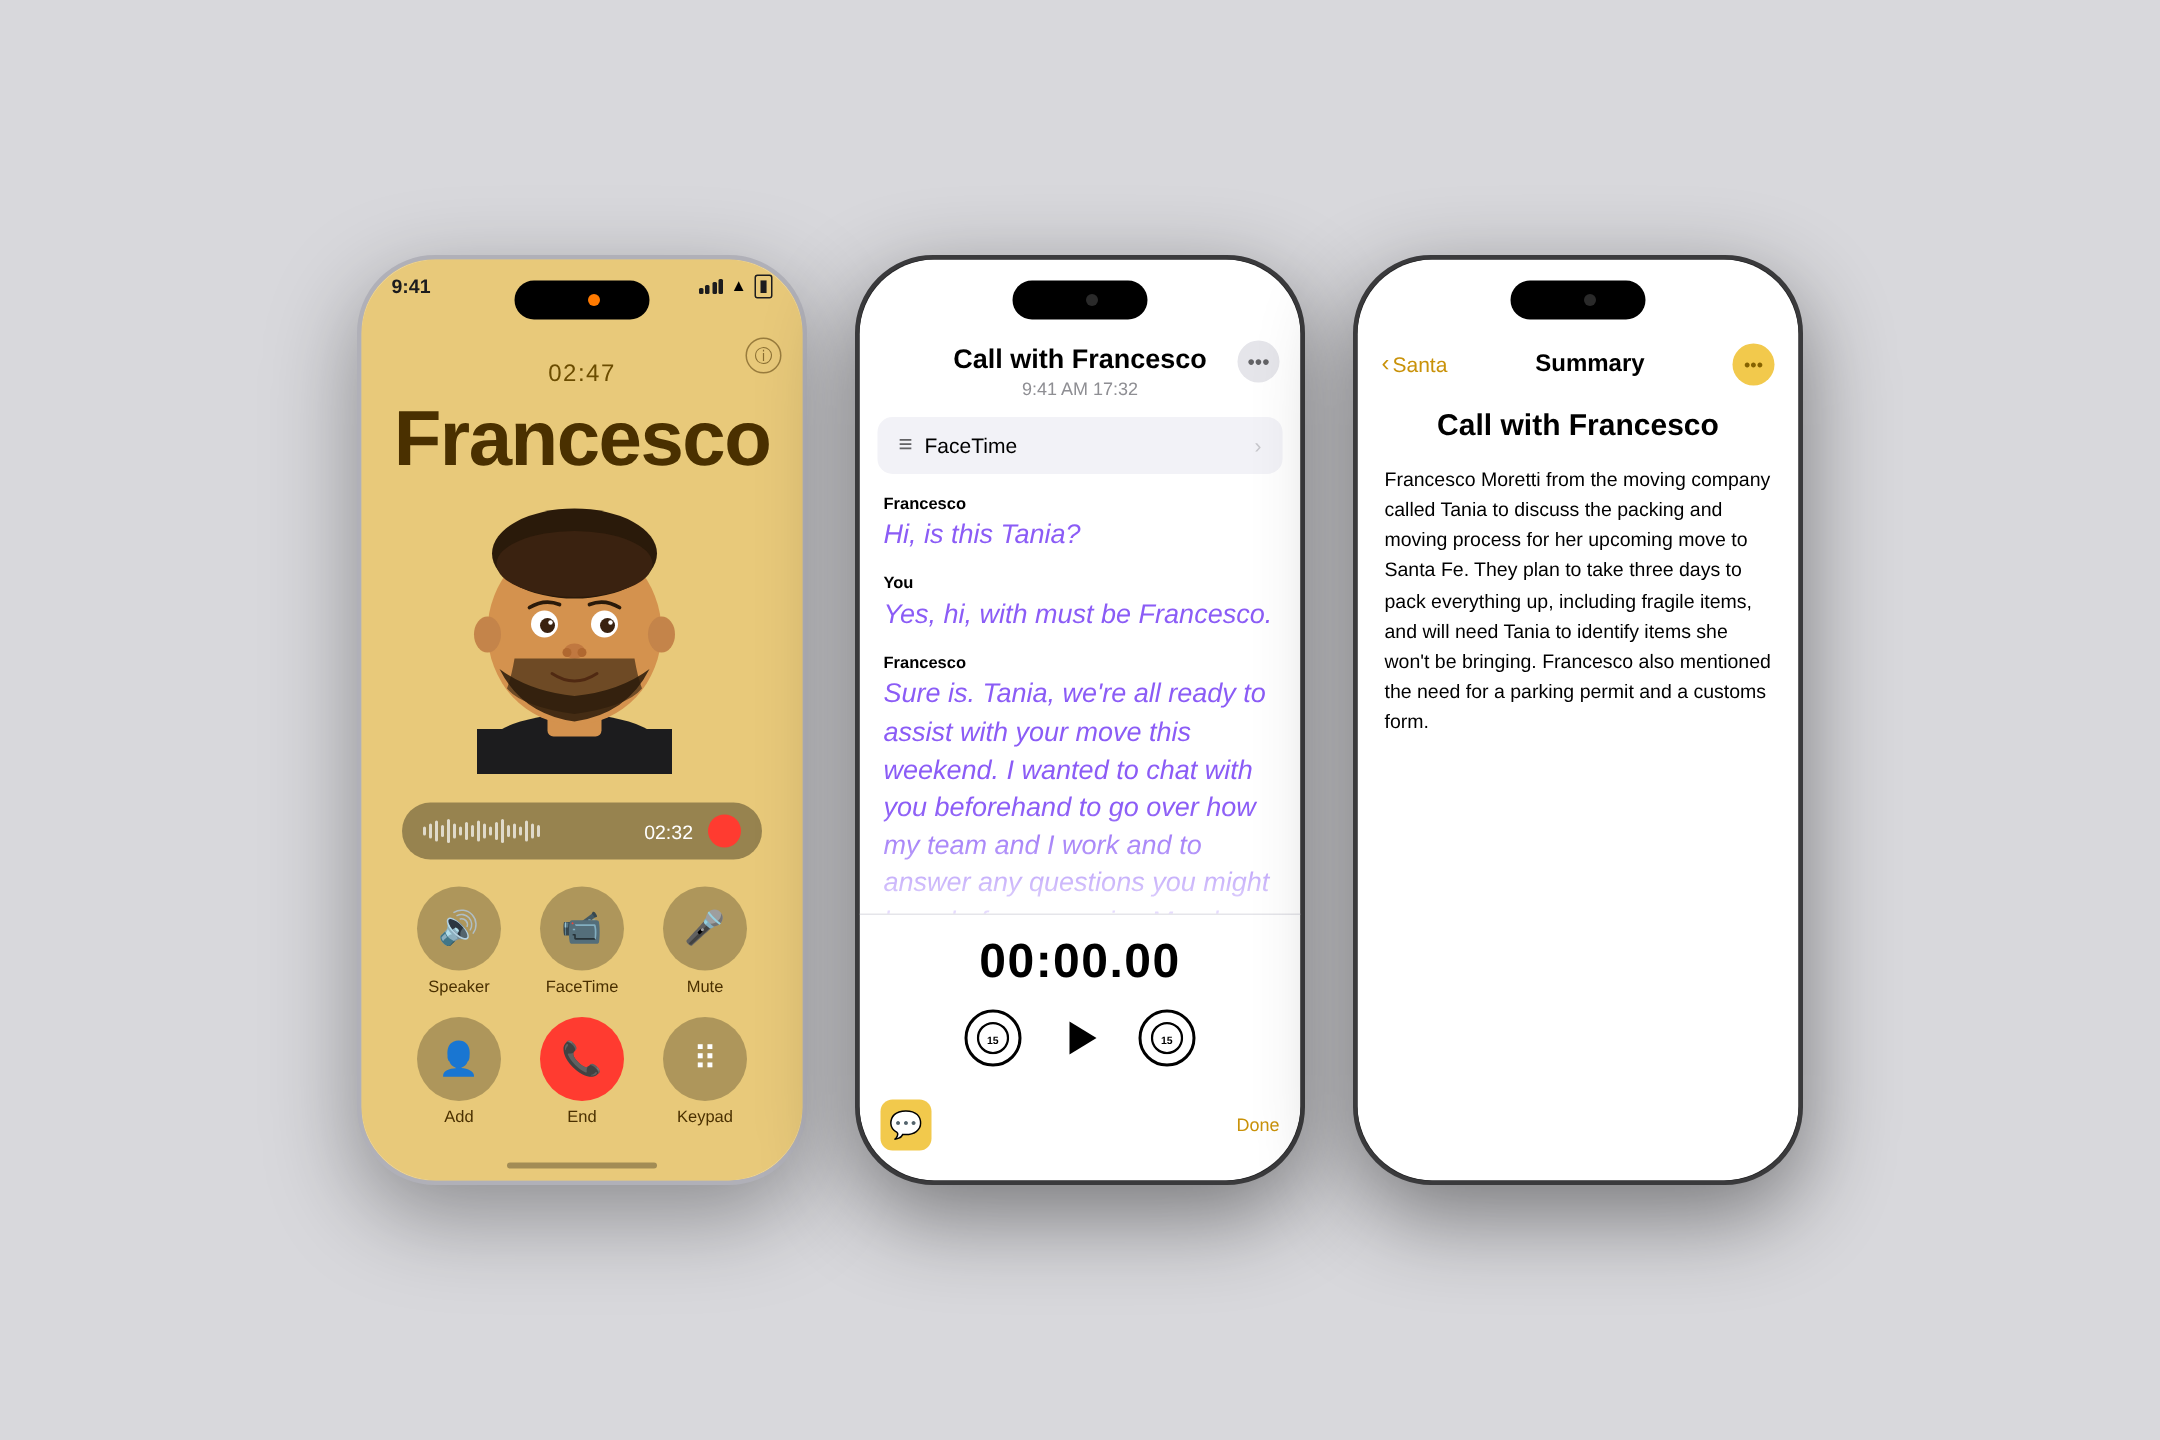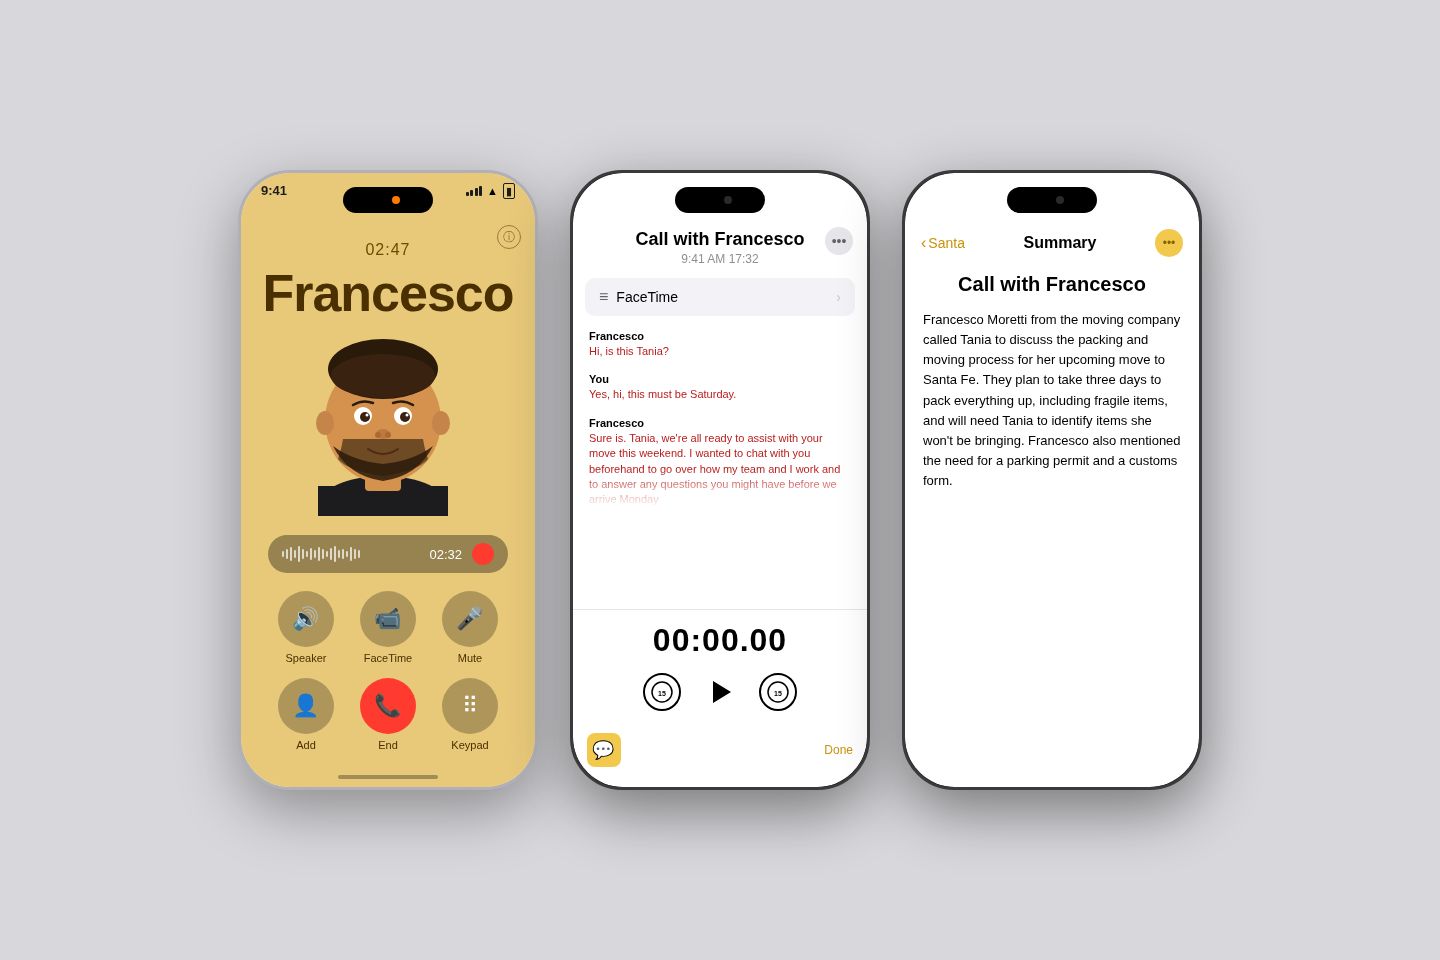--- a/index.html
+++ b/index.html
@@ -276,24 +276,25 @@
       overflow: hidden;
       padding: 14px 16px 0;
     }
     .transcript-speaker {
       font-size: 11px;
       font-weight: 600;
       color: #000;
       margin-bottom: 2px;
     }
     .transcript-text {
-      font-size: 11px;
-      color: #b91c1c;
+      font-size: 18px;
+      color: #8b5cf6;
       margin-bottom: 14px;
       line-height: 1.4;
+      font-style: italic;
     }
     .transcript-text.fade {
       -webkit-mask-image: linear-gradient(to bottom, black 50%, transparent 100%);
       mask-image: linear-gradient(to bottom, black 50%, transparent 100%);
     }
 
     .playback-section {
       flex-shrink: 0;
       display: flex;
       flex-direction: column;
@@ -579,21 +580,21 @@
         <span>FaceTime</span>
       </div>
       <span class="summarize-chevron">›</span>
     </div>
 
     <div class="transcript">
       <div class="transcript-speaker">Francesco</div>
       <div class="transcript-text">Hi, is this Tania?</div>
 
       <div class="transcript-speaker">You</div>
-      <div class="transcript-text">Yes, hi, this must be Saturday.</div>
+      <div class="transcript-text">Yes, hi, with must be Francesco.</div>
 
       <div class="transcript-speaker">Francesco</div>
       <div class="transcript-text fade">Sure is. Tania, we're all ready to assist with your move this weekend. I wanted to chat with you beforehand to go over how my team and I work and to answer any questions you might have before we arrive Monday</div>
     </div>
 
     <div class="playback-section">
       <div class="playback-time">00:00.00</div>
       <div class="playback-controls">
         <div class="skip-btn">
           <svg width="22" height="22" viewBox="0 0 22 22">

